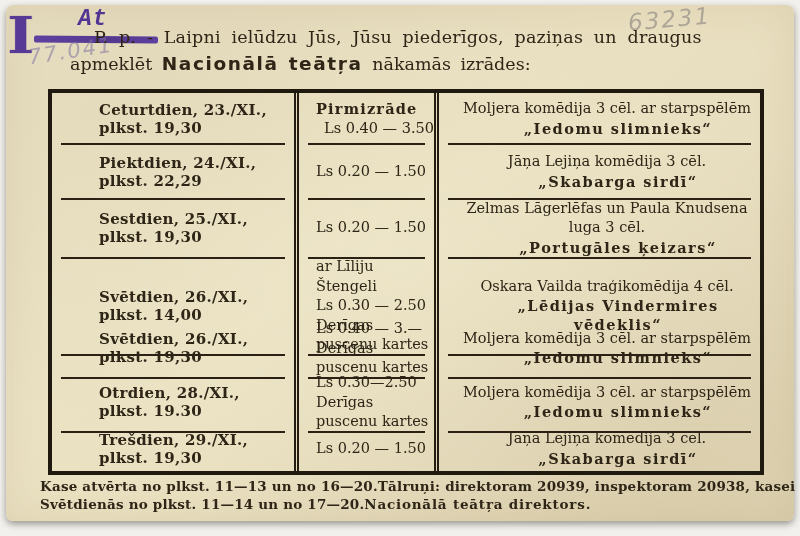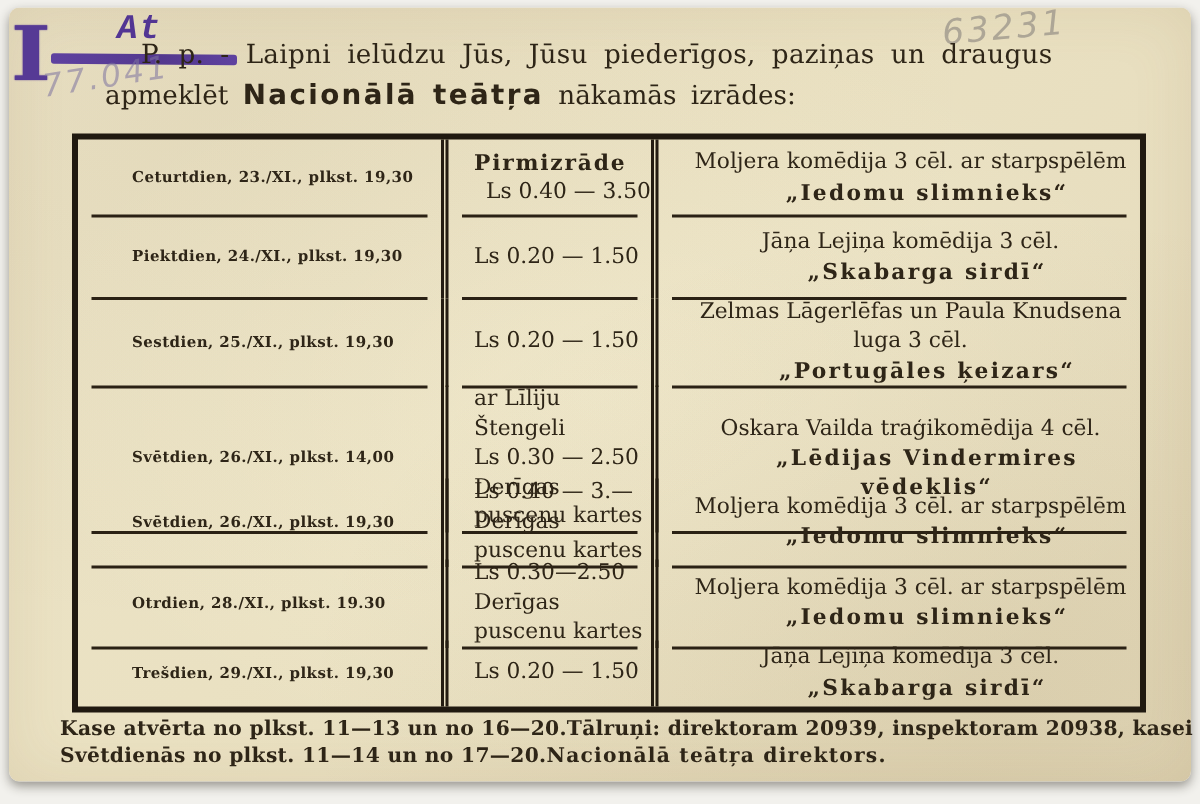--- a/index.html
+++ b/index.html
@@ -77,21 +77,21 @@
   .trow{display:grid;grid-template-columns:242px 140px 1fr;}
   .cell{
     position:relative;display:flex;flex-direction:column;justify-content:center;
     box-sizing:border-box;
   }
   .cell.c2,.cell.c3{border-left:5px double #241c11;}
   .trow:not(:last-child) .cell::after{
     content:"";position:absolute;left:9px;right:9px;bottom:-1px;
     border-bottom:2px solid #2a2114;
   }
-  .c1{padding-left:36px;font-weight:700;font-size:10px;letter-spacing:.3px;}
+  .c1{padding-left:47px;font-weight:700;font-size:15px;letter-spacing:.3px;}
   .c2{padding-left:17px;font-size:14.5px;line-height:1.35;}
   .c2 .pl{display:block;}
   .c2 .pl:empty{display:none;}
   .trow:nth-child(1) .pl1{font-weight:700;letter-spacing:1.2px;}
   .trow:nth-child(1) .pl2{padding-left:8px;}
   .c3{padding-left:15px;font-size:14.5px;line-height:1.3;text-align:center;}
   .c3 .dl{display:block;}
   .c3 .tl{display:block;font-weight:700;letter-spacing:1.5px;padding-left:22px;margin-top:2px;}
 
   
@@ -129,21 +129,21 @@
         <span class="pl pl2">Ls 0.40 — 3.50</span>
 
       </div>
       <div class="cell c3">
         <span class="dl">Moljera komēdija 3 cēl. ar starpspēlēm</span>
         <span class="tl">„Iedomu slimnieks“</span>
       </div>
     </div>
 
     <div class="trow">
-      <div class="cell c1">Piektdien, 24./XI., plkst. 19,30</div>
+      <div class="cell c1">Piektdien, 24./XI., plkst. 22,29</div>
       <div class="cell c2">
         <span class="pl">Ls 0.20 — 1.50</span>
 
       </div>
       <div class="cell c3">
         <span class="dl">Jāņa Lejiņa komēdija 3 cēl.</span>
         <span class="tl">„Skabarga sirdī“</span>
       </div>
     </div>
 

